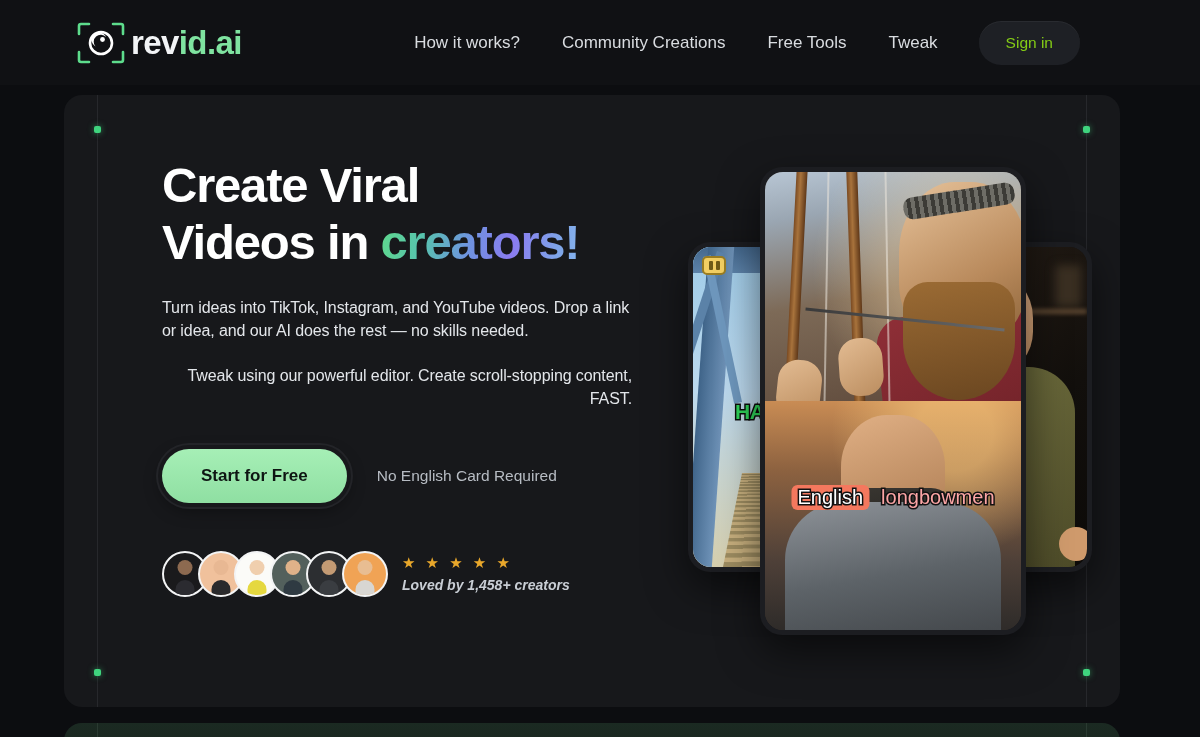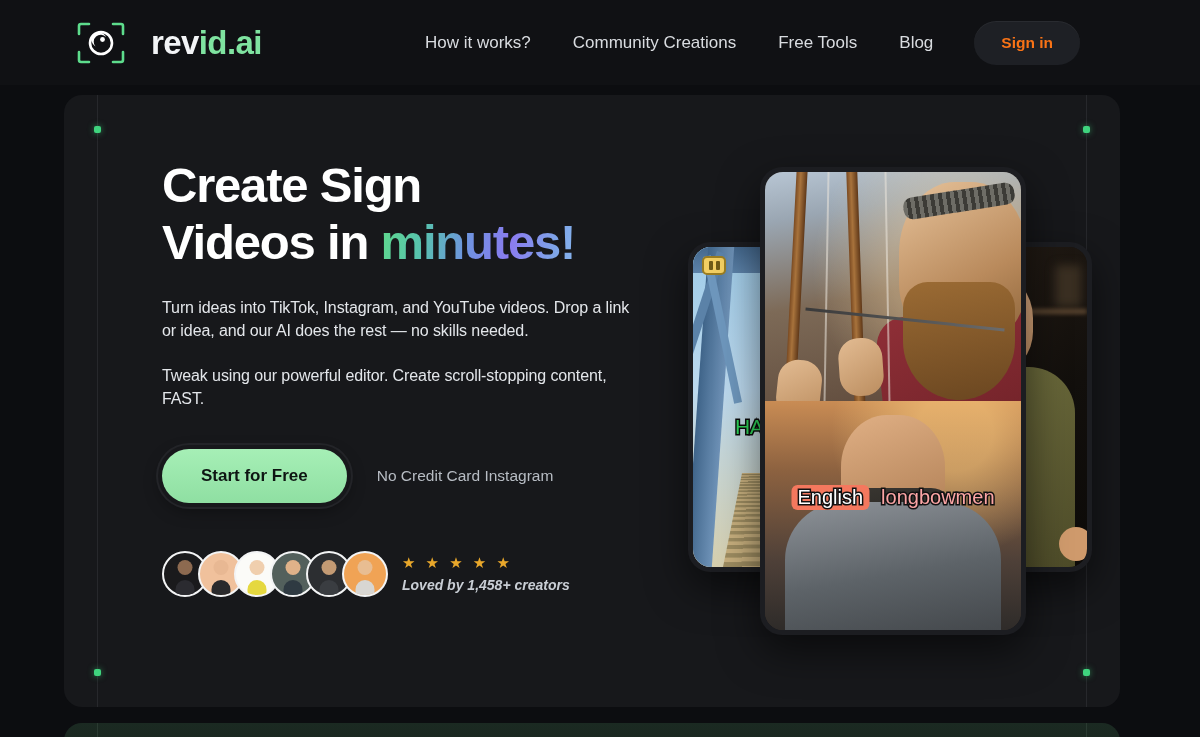--- a/index.html
+++ b/index.html
@@ -10,43 +10,43 @@
     overflow:hidden;
   }
   body { position:relative; }
 
   
   .nav {
     position:absolute; top:0; left:0; width:1200px; height:85px;
     display:flex; align-items:center; z-index:40;
     background:#101114;
   }
-  .brand { display:flex; align-items:center; gap:25px; margin-left:76px; }
+  .brand { display:flex; align-items:center; gap:5px; margin-left:76px; }
   .logo-mark { width:50px; height:44px; position:relative; flex:none; }
   .logo-mark svg { display:block; }
   .brand-text {
     font-size:33px; font-weight:700; letter-spacing:-0.6px;
     line-height:1; white-space:nowrap;
   }
   .brand-text .w { color:#f2f4f6; }
   .brand-text .g { color:#7fe3a0; }
 
   .nav-links {
     margin-left:auto; margin-right:0;
     display:flex; align-items:center; gap:0;
   }
   .nav-link {
     color:#d9dce0; font-size:17px; font-weight:400;
     padding:0 21px; white-space:nowrap; cursor:pointer;
     text-decoration:none;
   }
   .signin-btn {
     margin-left:20px; margin-right:120px;
-    background:#1e2025; color:#f97316;
-    font-size:15.5px; font-weight:700;
+    background:#1e2025; color:#84cc16;
+    font-size:15.5px; font-weight:400;
     border:none; border-radius:999px;
     padding:13px 27px; cursor:pointer; white-space:nowrap;
     box-shadow:inset 0 1px 0 rgba(255,255,255,.05);
   }
 
   
   .hero {
     position:absolute; left:64px; top:95px;
     width:1056px; height:612px;
     background:#17181b;
@@ -73,21 +73,21 @@
   }
   h1.headline .grad {
     background:linear-gradient(100deg,#5fd98b 0%,#57c3ae 22%,#6f93e0 45%,#8a7bf0 66%,#7ea4e8 88%,#86b4ee 100%);
     -webkit-background-clip:text; background-clip:text;
     -webkit-text-fill-color:transparent; color:transparent;
   }
   .lede {
     margin-top:26px; color:#e3e6ea;
     font-size:16px; line-height:1.43; letter-spacing:-0.1px;
   }
-  .lede.second { margin-top:23px; }
+  .lede.second { margin-top:23px;text-align:right; }
 
   .cta-row { margin-top:38px; display:flex; align-items:center; }
   .start-btn {
     background:linear-gradient(180deg,#a6efb6 0%,#8fdfa2 100%);
     color:#0e1512; font-size:17px; font-weight:700;
     border:none; border-radius:999px;
     padding:17px 39px; cursor:pointer; white-space:nowrap;
     box-shadow:0 0 0 4px #17181b, 0 0 0 6px #232428, 0 6px 18px rgba(0,0,0,.45);
   }
   .nocard { margin-left:30px; color:#b7bcc3; font-size:15.5px; }
@@ -144,22 +144,22 @@
     transform:perspective(120px) rotateX(34deg); transform-origin:bottom center;
   }
   .surf-wall { position:absolute; right:0; bottom:0; width:34px; height:180px; background:linear-gradient(180deg,#5d86ad,#7aa0c3); }
   .pause-btn {
     position:absolute; left:9px; top:9px; width:24px; height:19px;
     background:#f2cf63; border:2px solid #9a7d22; border-radius:5px;
     display:flex; align-items:center; justify-content:center; gap:3px;
   }
   .pause-btn i { width:4px; height:9px; background:#6e5a16; display:block; border-radius:1px; }
   .ha-txt {
-    position:absolute; left:42px; top:168px;
-    font-size:21px; font-weight:400; color:#2fd45a;
+    position:absolute; left:42px; top:153px;
+    font-size:21px; font-weight:700; color:#2fd45a;
     -webkit-text-stroke:3px #0b0b0b; paint-order:stroke fill;
     letter-spacing:-0.5px;
     text-align:center;
   }
 
   
   .card.right { left:384px; top:147px; width:124px; height:330px; }
   .card.right .screen { background:#15120f; }
   .rc-bg { position:absolute; inset:0; background:linear-gradient(135deg,#241c15 0%,#120f0c 55%,#0c0a08 100%); }
   .rc-blur { position:absolute; right:6px; top:18px; width:26px; height:42px; background:#3a2f22; border-radius:4px; filter:blur(5px); }
@@ -297,45 +297,45 @@
     </span>
     <span class="brand-text">
       <span class="w">rev</span><span class="g">id.ai</span>
     </span>
   </div>
 
   <div class="nav-links">
     <a class="nav-link">How it works?</a>
     <a class="nav-link">Community Creations</a>
     <a class="nav-link">Free Tools</a>
-    <a class="nav-link">Blog</a>
+    <a class="nav-link">Tweak</a>
     <button class="signin-btn">Sign in</button>
   </div>
 </div>
 
 <div class="hero">
   <div class="vline l"></div>
   <div class="vline r"></div>
   <div class="dot tl"></div>
   <div class="dot tr"></div>
   <div class="dot bl"></div>
   <div class="dot br"></div>
 
   <div class="copy">
     <h1 class="headline">
-      <span>Create Sign</span><br>
-      <span>Videos in </span><span class="grad">minutes!</span>
+      <span>Create Viral</span><br>
+      <span>Videos in </span><span class="grad">creators!</span>
     </h1>
 
     <p class="lede">Turn ideas into TikTok, Instagram, and YouTube videos. Drop a link or idea, and our AI does the rest — no skills needed.</p>
     <p class="lede second">Tweak using our powerful editor. Create scroll-stopping content, FAST.</p>
 
     <div class="cta-row">
       <button class="start-btn">Start for Free</button>
-      <span class="nocard">No Credit Card Instagram</span>
+      <span class="nocard">No English Card Required</span>
     </div>
 
     <div class="social">
       <div class="avatars">
         <span class="av" style="background:#1a1a1c">
           <i class="head" style="background:#8d6a50"></i>
             <i class="face" style="background:#2b2b30"></i>
         </span>
         <span class="av" style="background:#f0c19c">
           <i class="head" style="background:#e8b893"></i>

